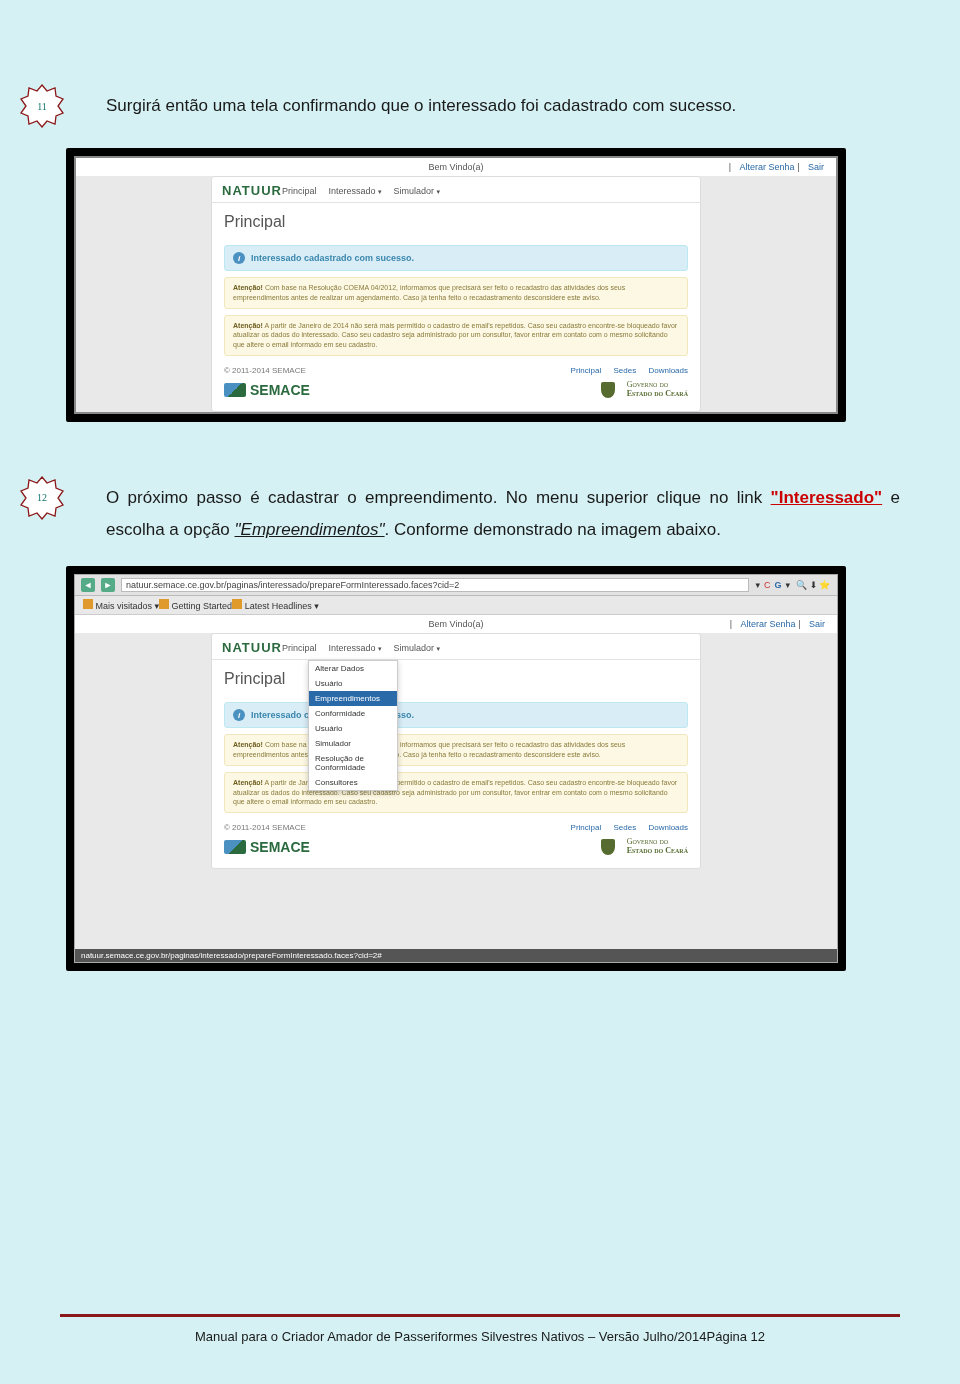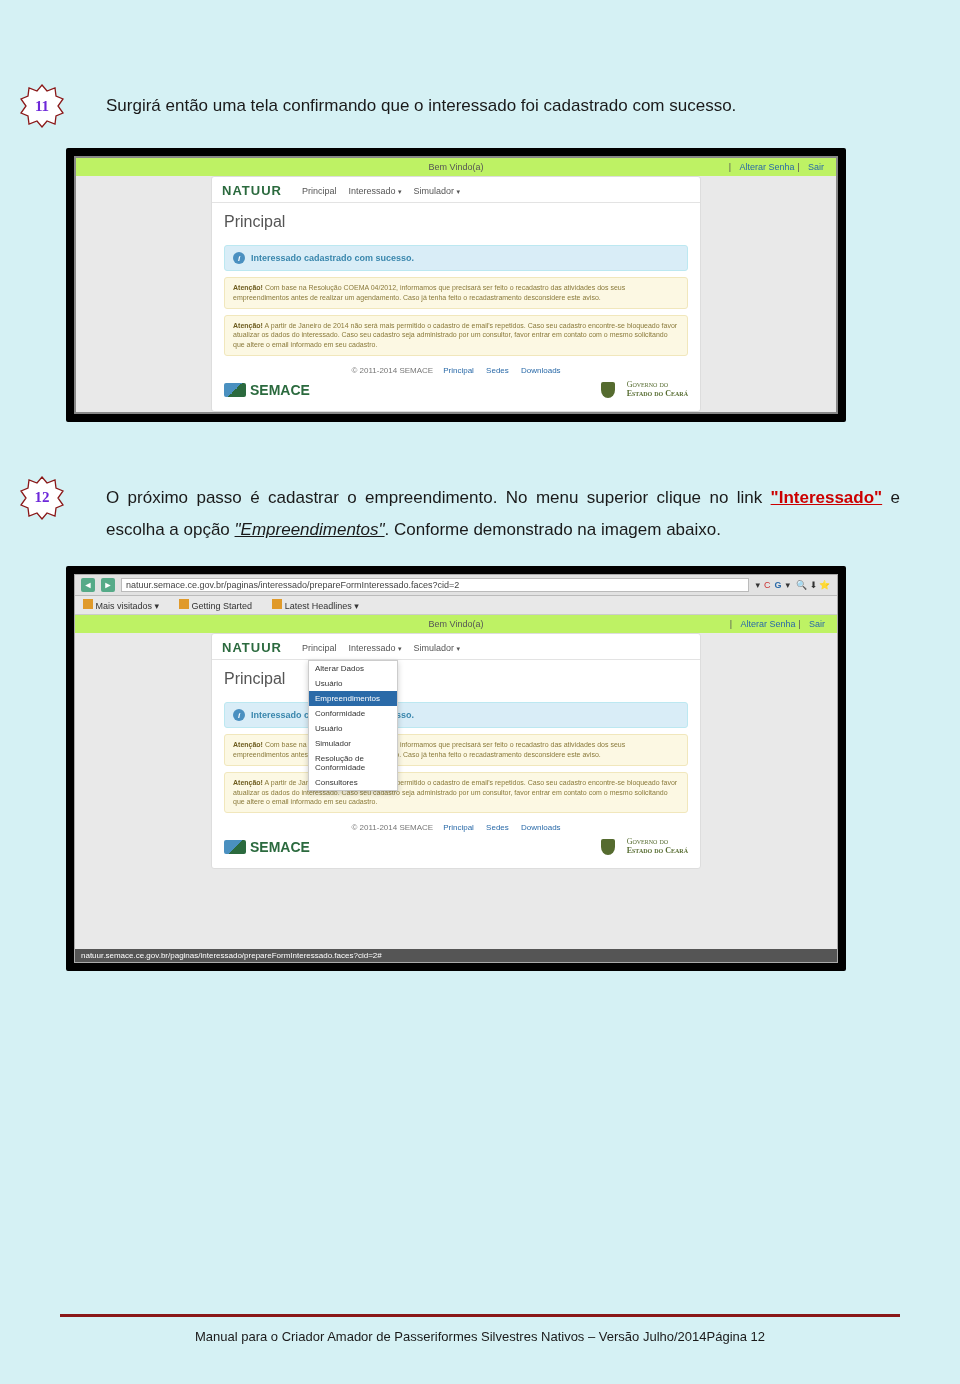--- a/index.html
+++ b/index.html
@@ -26,23 +26,23 @@
     position: relative;
     flex-shrink: 0;
     margin-right: 6px;
     margin-top: -6px;
   }
   .step-badge svg { width: 44px; height: 44px; }
   .step-badge .num {
     position: absolute;
     top: 0; left: 0; right: 0; bottom: 0;
     display: flex; align-items: center; justify-content: center;
-    font-weight: bold;
-    color: #6d28d9;
-    font-size: 15px;
+    font-weight: normal;
+    color: #0f766e;
+    font-size: 10px;
     font-family: "Times New Roman", serif;
   }
   .step-text {
     flex: 1;
     font-size: 17px;
     line-height: 1.9;
     color: #1a1a1a;
     text-align: justify;
     font-family: Verdana, sans-serif;
     margin-left: 36px;
@@ -78,21 +78,21 @@
   }
 
   
   .app {
     background: #e9e9e9;
     font-family: Arial, sans-serif;
     font-size: 9px;
     color: #444;
   }
   .app .topbar {
-    background: #bef264;
+    background: #ffffff;
     padding: 4px 7px;
     font-size: 9px;
     color: #555;
     display: flex;
     justify-content: center;
     position: relative;
   }
   .app .topbar .center { margin: 0 auto; }
   .app .topbar .right { position: absolute; right: 12px; top: 4px; }
   .app .topbar .right a { color: #2a6aa8; margin-left: 6px; font-size: 9px; text-decoration: none; }
@@ -108,21 +108,20 @@
     display: flex;
     align-items: center;
     padding: 6px 10px 4px 10px;
     border-bottom: 1px solid #e3e3e3;
   }
   .app .brand {
     font-size: 13px;
     color: #2b6a3e;
     font-weight: bold;
     letter-spacing: 1px;
-    margin-right: 20px;
     position: relative;
   }
   .app .nav-item {
     font-size: 9px;
     color: #555;
     margin-right: 12px;
     cursor: pointer;
   }
   .app .nav-item .caret { font-size: 7px; }
   .app .page-title {
@@ -156,21 +155,21 @@
     border-radius: 3px;
     padding: 5px 8px;
     font-size: 7px;
     color: #8a7a3b;
     line-height: 1.4;
   }
   .app .alert-warn b { color: #6d5c1e; }
   .app .footer-row {
     margin: 10px 12px 6px 12px;
     display: flex;
-    justify-content: center;
+    justify-content: space-between;
     font-size: 8px;
     color: #777;
   }
   .app .footer-row .links a { color: #2a6aa8; margin-left: 10px; text-decoration: none; }
   .app .logos {
     margin: 4px 12px 2px 12px;
     display: flex;
     justify-content: space-between;
     align-items: center;
   }
@@ -240,21 +239,21 @@
     font-size: 9px; color: #444;
   }
   .chrome .addr .tail { display:flex; gap:4px; align-items:center; }
   .chrome .addr .tail .g { color:#2a6aa8; font-weight:bold; }
   .chrome .bk {
     padding: 3px 8px;
     font-size: 9px;
     color: #333;
     background: #e8e8e8;
     border-bottom: 1px solid #ccc;
-    display:flex; gap:20px; align-items:center;
+    display:flex; gap:0; align-items:center;
   }
   .chrome .bk .ico { width:10px; height:10px; background:#e09a2b; display:inline-block; }
   .chrome .status {
     padding: 2px 6px;
     font-size: 8px;
     color: #fff;
     background: #555;
   }
   .chrome .body-area {
     background: #e9e9e9;

